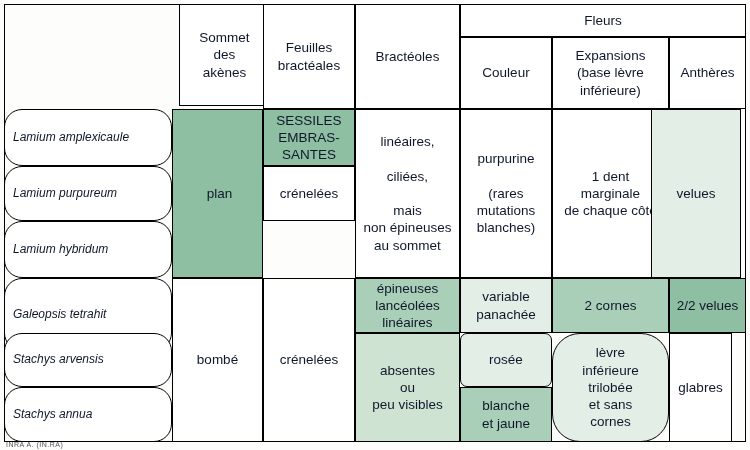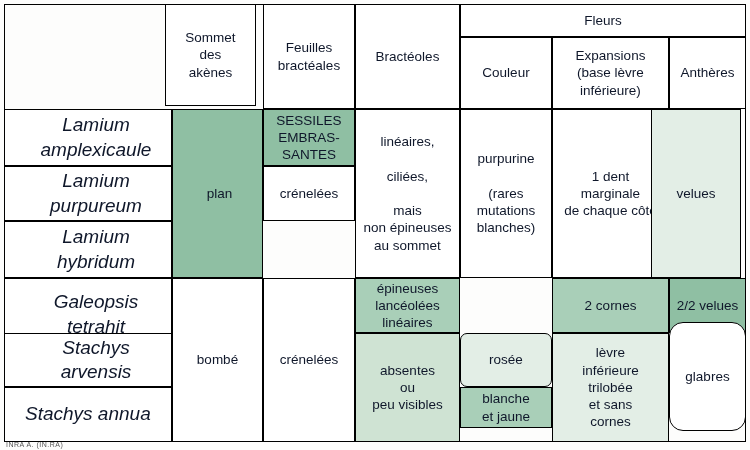--- a/index.html
+++ b/index.html
@@ -39,22 +39,23 @@
   .cell.green-mid  { background: #a9cfb8; }
   .cell.green-light{ background: #cfe3d3; }
   .cell.green-pale { background: #e3eee6; }
   .cell.white      { background: #ffffff; }
   .cell.none       { background: transparent; border: none; }
 
   .italic { font-style: italic; }
   .caps   { text-transform: uppercase; }
   .row-label {
     justify-content: flex-start;
-    padding-left: 20px;
-    font-size: 19px;
+    padding-left: 8px;
+    font-size: 12px;
+    border-radius: 18px;
   }
   .hdr {
     font-size: 13.5px;
   }
   .multi { white-space: pre-line; }
 
   
   #frame {
     position: absolute;
     left: 4px;
@@ -74,21 +75,21 @@
     letter-spacing: 0.5px;
   }
 </style>
 </head>
 <body>
 
 <div id="sheet">
 
   <div class="cell none" style="left:4px;top:4px;width:168px;height:105px;"></div>
 
-  <div class="cell plain hdr multi" style="left:165px;top:4px;width:91px;height:102px;">Sommet
+  <div class="cell plain hdr multi" style="left:179px;top:4px;width:91px;height:102px;">Sommet
 des
 akènes</div>
 
   <div class="cell plain hdr multi" style="left:263px;top:4px;width:92px;height:105px;">Feuilles
 bractéales</div>
 
   <div class="cell plain hdr multi" style="left:355px;top:4px;width:105px;height:105px;">Bractéoles</div>
 
   <div class="cell plain hdr" style="left:460px;top:4px;width:286px;height:33px;">Fleurs</div>
 
@@ -128,34 +129,36 @@
 linéaires</div>
   <div class="cell green-light multi" style="left:355px;top:333px;width:105px;height:109px;">absentes
 ou
 peu visibles</div>
 
   <div class="cell white multi" style="left:460px;top:109px;width:92px;height:169px;">purpurine
 
 (rares
 mutations
 blanches)</div>
+  <div class="cell green-pale multi" style="left:460px;top:278px;width:92px;height:55px;">variable
+panachée</div>
   <div class="cell green-pale" style="left:460px;top:333px;width:92px;height:54px;border-radius:7px;">rosée</div>
-  <div class="cell green-mid multi" style="left:460px;top:387px;width:92px;height:41px;">blanche
+  <div class="cell green-mid multi" style="left:460px;top:387px;width:92px;height:55px;">blanche
 et jaune</div>
 
   <div class="cell white multi" style="left:552px;top:109px;width:117px;height:169px;">1 dent
 marginale
 de chaque côté</div>
   <div class="cell green-mid" style="left:552px;top:278px;width:117px;height:55px;">2 cornes</div>
-  <div class="cell green-pale multi" style="left:552px;top:333px;width:117px;height:109px;">lèvre
+  <div class="cell green-pale multi" style="left:552px;top:333px;width:117px;height:109px;border-radius:28px;">lèvre
 inférieure
 trilobée
 et sans
 cornes</div>
 
   <div class="cell green-pale" style="left:651px;top:109px;width:90px;height:169px;">velues</div>
   <div class="cell green-dark" style="left:669px;top:278px;width:77px;height:55px;">2/2 velues</div>
-  <div class="cell plain" style="left:669px;top:322px;width:77px;height:109px;border-radius:14px;">glabres</div>
+  <div class="cell plain" style="left:669px;top:333px;width:63px;height:109px;">glabres</div>
 
   <div id="frame"></div>
 
   <div id="credit">INRA A. (IN.RA)</div>
 </div>
 
 </body></html>

